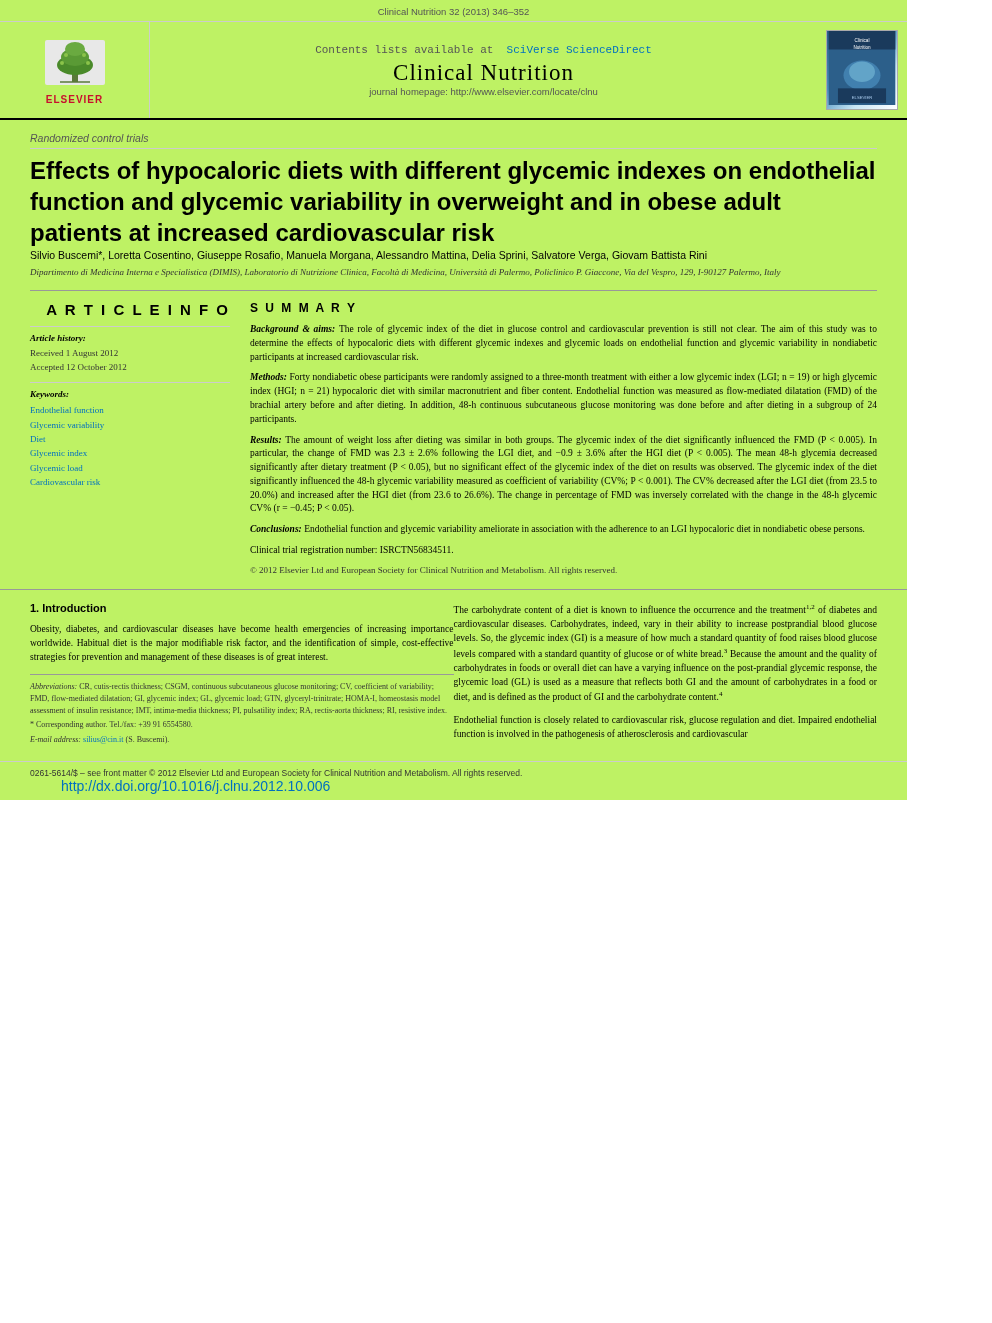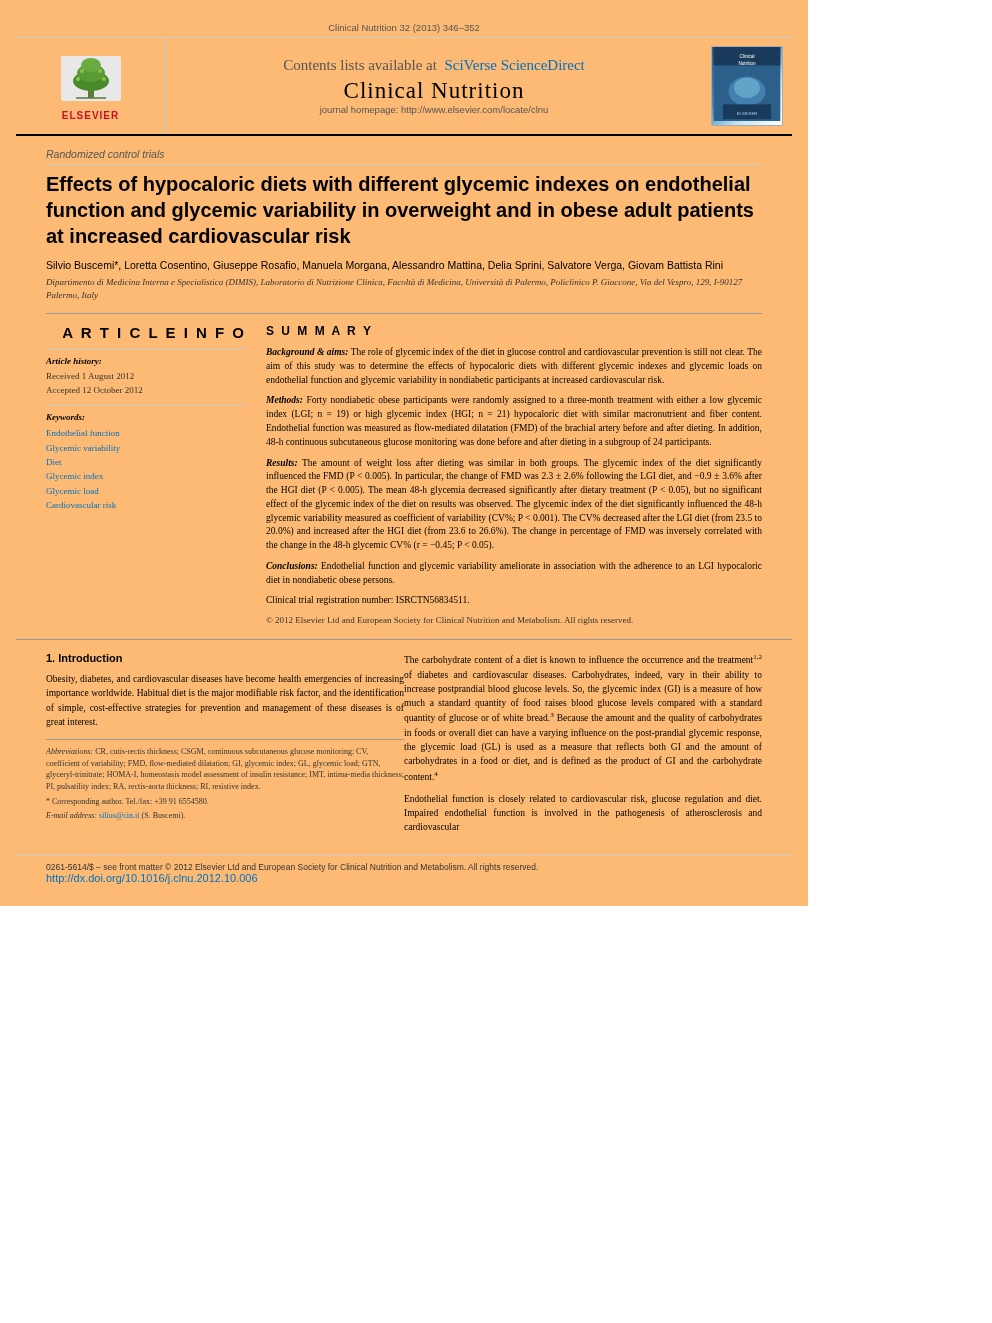--- a/index.html
+++ b/index.html
@@ -6,23 +6,23 @@
     body {
       background: #fff;
       font-family: 'Times New Roman', Times, serif;
       font-size: 11px;
       color: #000;
       width: 992px;
       min-height: 1323px;
     }
 
     .page-wrapper {
-      width: 808px;
-      background: #fdba74;
-      padding: 16px;
+      width: 907px;
+      background: #bef264;
+      padding: 0;
     }
 
     
     .journal-ref-line {
       text-align: center;
       font-size: 9.5px;
       color: #555;
       padding: 6px 0 4px;
       border-bottom: 1px solid #ccc;
       font-family: Arial, sans-serif;
@@ -59,23 +59,23 @@
     .journal-header-center {
       flex: 1;
       display: flex;
       flex-direction: column;
       align-items: center;
       justify-content: center;
       padding: 8px 20px;
     }
 
     .sciverse-line {
-      font-size: 15px;
+      font-size: 11px;
       color: #555;
-      font-family: Liberation Serif, serif;
+      font-family: Liberation Mono, monospace;
       margin-bottom: 4px;
     }
 
     .sciverse-link {
       color: #0070c0;
       text-decoration: none;
     }
 
     .journal-title-main {
       font-family: 'Times New Roman', serif;
@@ -122,25 +122,24 @@
       font-size: 10.5px;
       font-style: italic;
       color: #555;
       font-family: Arial, sans-serif;
       margin-bottom: 6px;
       border-bottom: 1px solid #ccc;
       padding-bottom: 4px;
     }
 
     .article-title {
-      font-size: 20px;
+      font-size: 24px;
       font-weight: bold;
       color: #000;
       line-height: 1.3;
-      margin-bottom: 10px;
       font-family: Arial, sans-serif;
     }
 
     .article-authors {
       font-size: 10.5px;
       color: #000;
       margin-bottom: 5px;
       font-family: Arial, sans-serif;
     }
 
@@ -301,21 +300,22 @@
       border-top: 1px solid #ccc;
       padding: 6px 30px;
       font-size: 8.5px;
       color: #333;
       font-family: Arial, sans-serif;
     }
 
     .footer-link {
       color: #0070c0;
       text-decoration: none;
-      font-size: 11px;
+      font-size: 14px;
+      margin-left: 31px;
     }
 
     
     .elsevier-logo-area {
       display: flex;
       flex-direction: column;
       align-items: center;
     }
 
     .tree-logo {

